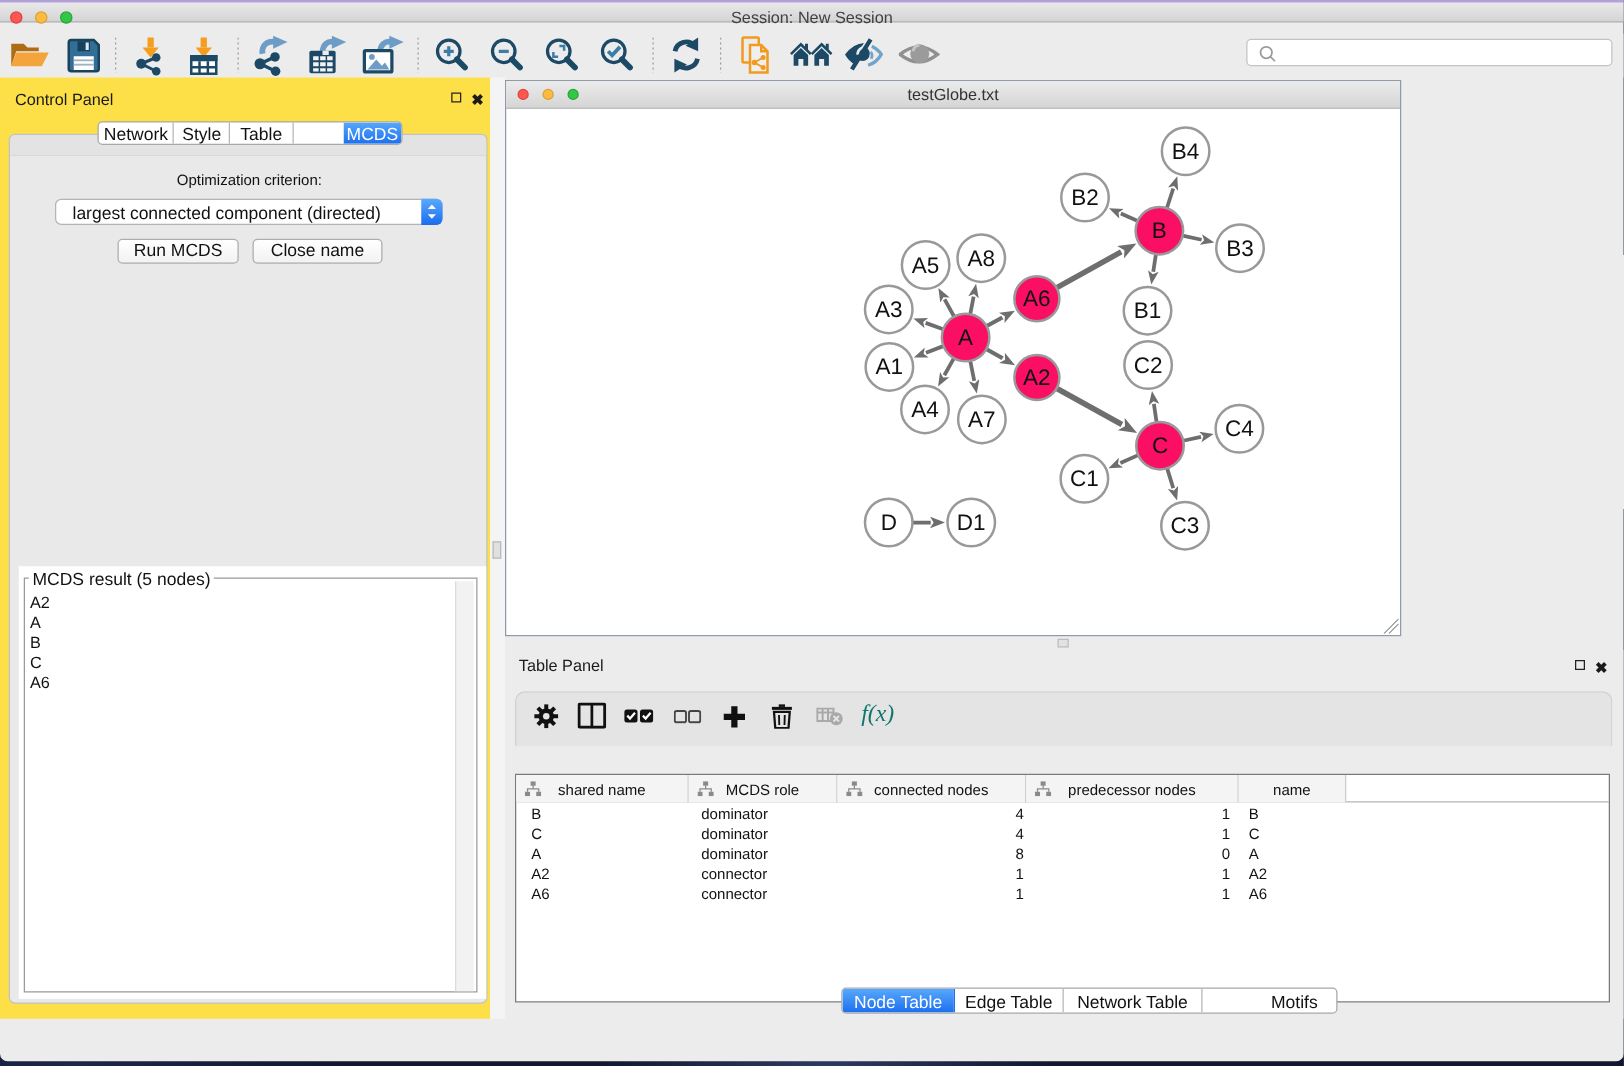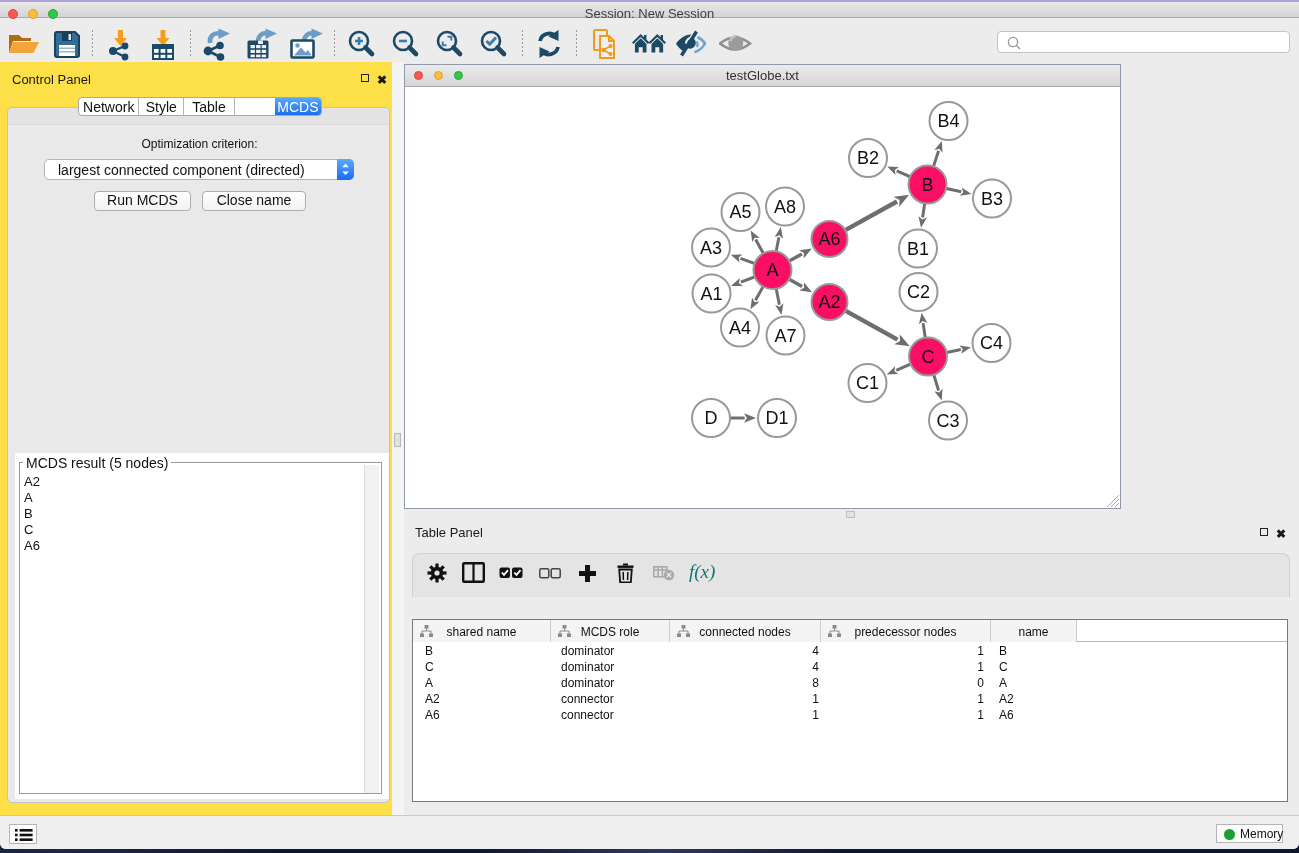--- a/index.html
+++ b/index.html
@@ -461,32 +461,20 @@
           <span style="left:586px;">A2</span>
         </div>
 <div class="tr" style="top:87px;">
           <span style="left:12px;">A6</span>
           <span style="left:148px;">connector</span>
           <span style="left:300px;width:106px;text-align:right;">1</span>
           <span style="left:460px;width:111px;text-align:right;">1</span>
           <span style="left:586px;">A6</span>
         </div>
 </div>
-</div>
-<div id="statusbar">
-<div id="listbtn">
-        <svg style="position:absolute;left:5px;top:3px" width="18" height="14" viewBox="0 0 18 14">
-          <g fill="#111">
-            <rect x="0" y="1" width="2.6" height="2.6"></rect>
-            <rect x="0" y="5.7" width="2.6" height="2.6"></rect>
-            <rect x="0" y="10.4" width="2.6" height="2.6"></rect>
-            <rect x="4.6" y="1" width="13" height="2.6"></rect>
-            <rect x="4.6" y="5.7" width="13" height="2.6"></rect>
-            <rect x="4.6" y="10.4" width="13" height="2.6"></rect>
-          </g>
-        </svg>
-      </div>
-<div id="membtn">
-        <i></i>
-        <span>Memory</span>
+<div class="seg" id="tabs2" style="height:21px;">
+        <div class="on" style="width:90px;line-height:20px;">Node Table</div>
+        <div style="width:87px;line-height:20px;">Edge Table</div>
+        <div style="width:111px;line-height:20px;">Network Table</div>
+        <div style="width:67px;line-height:20px;">Motifs</div>
       </div>
 </div>
 </div>
 
 </body></html>

